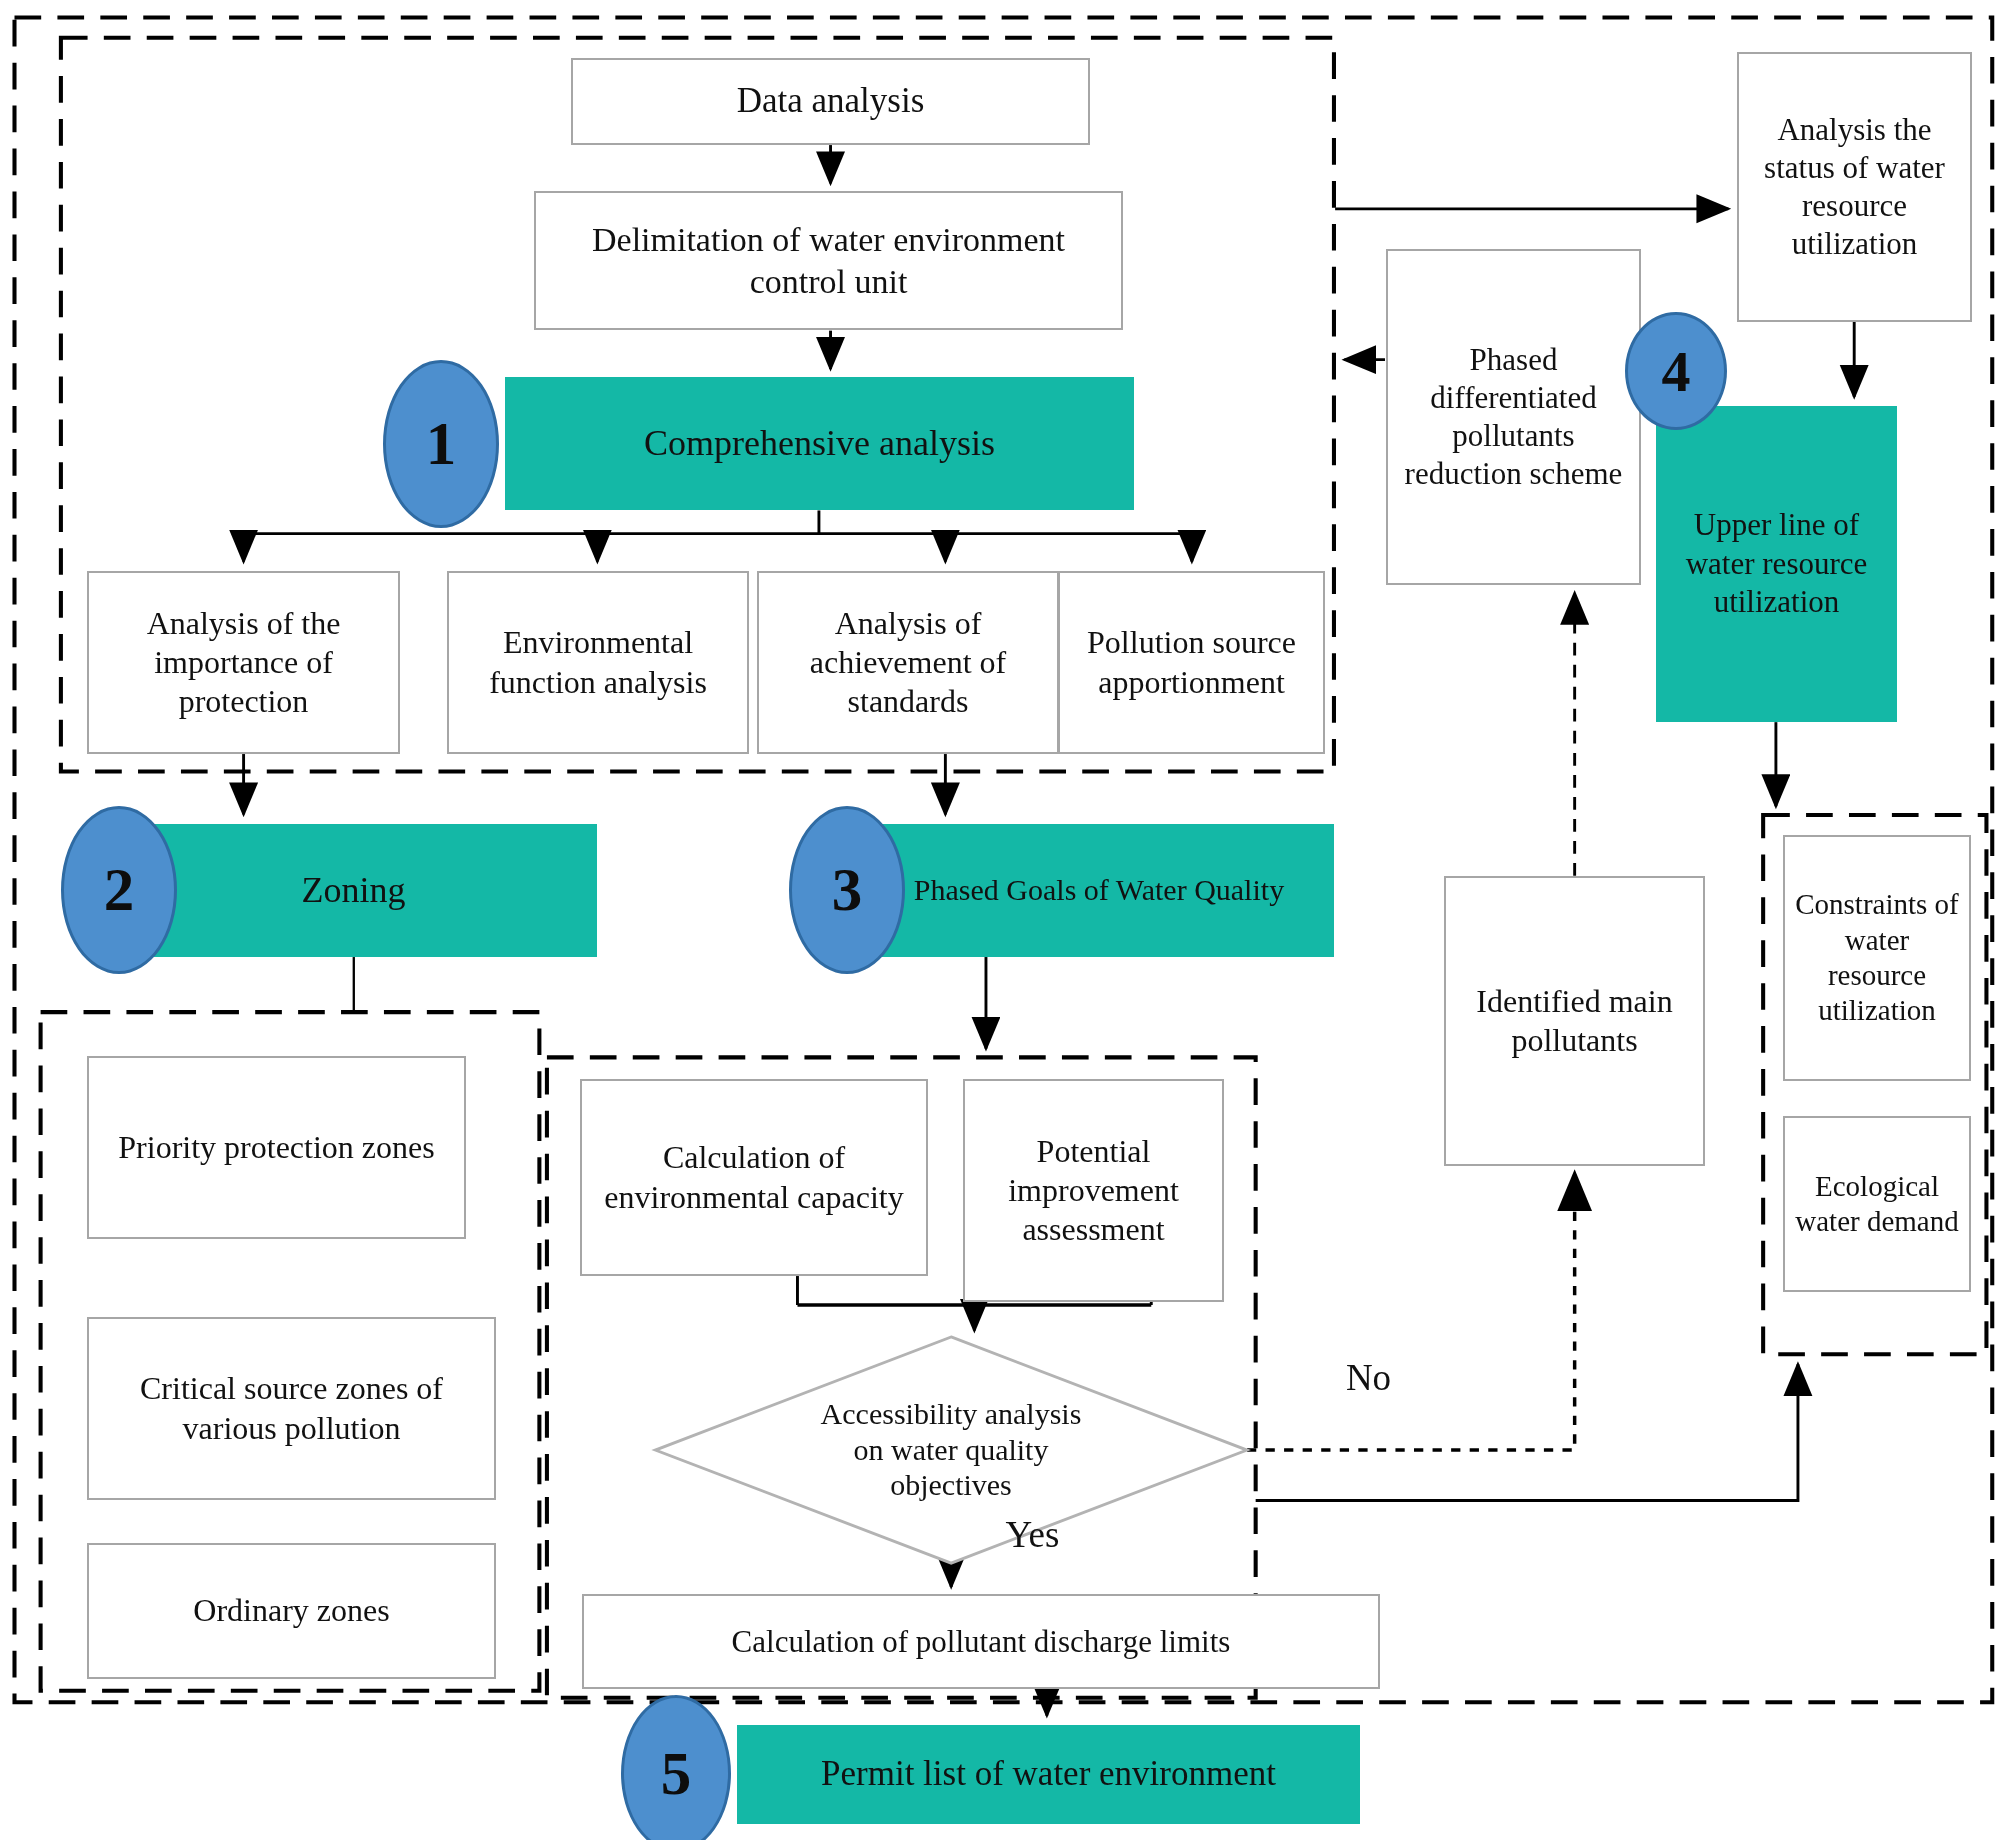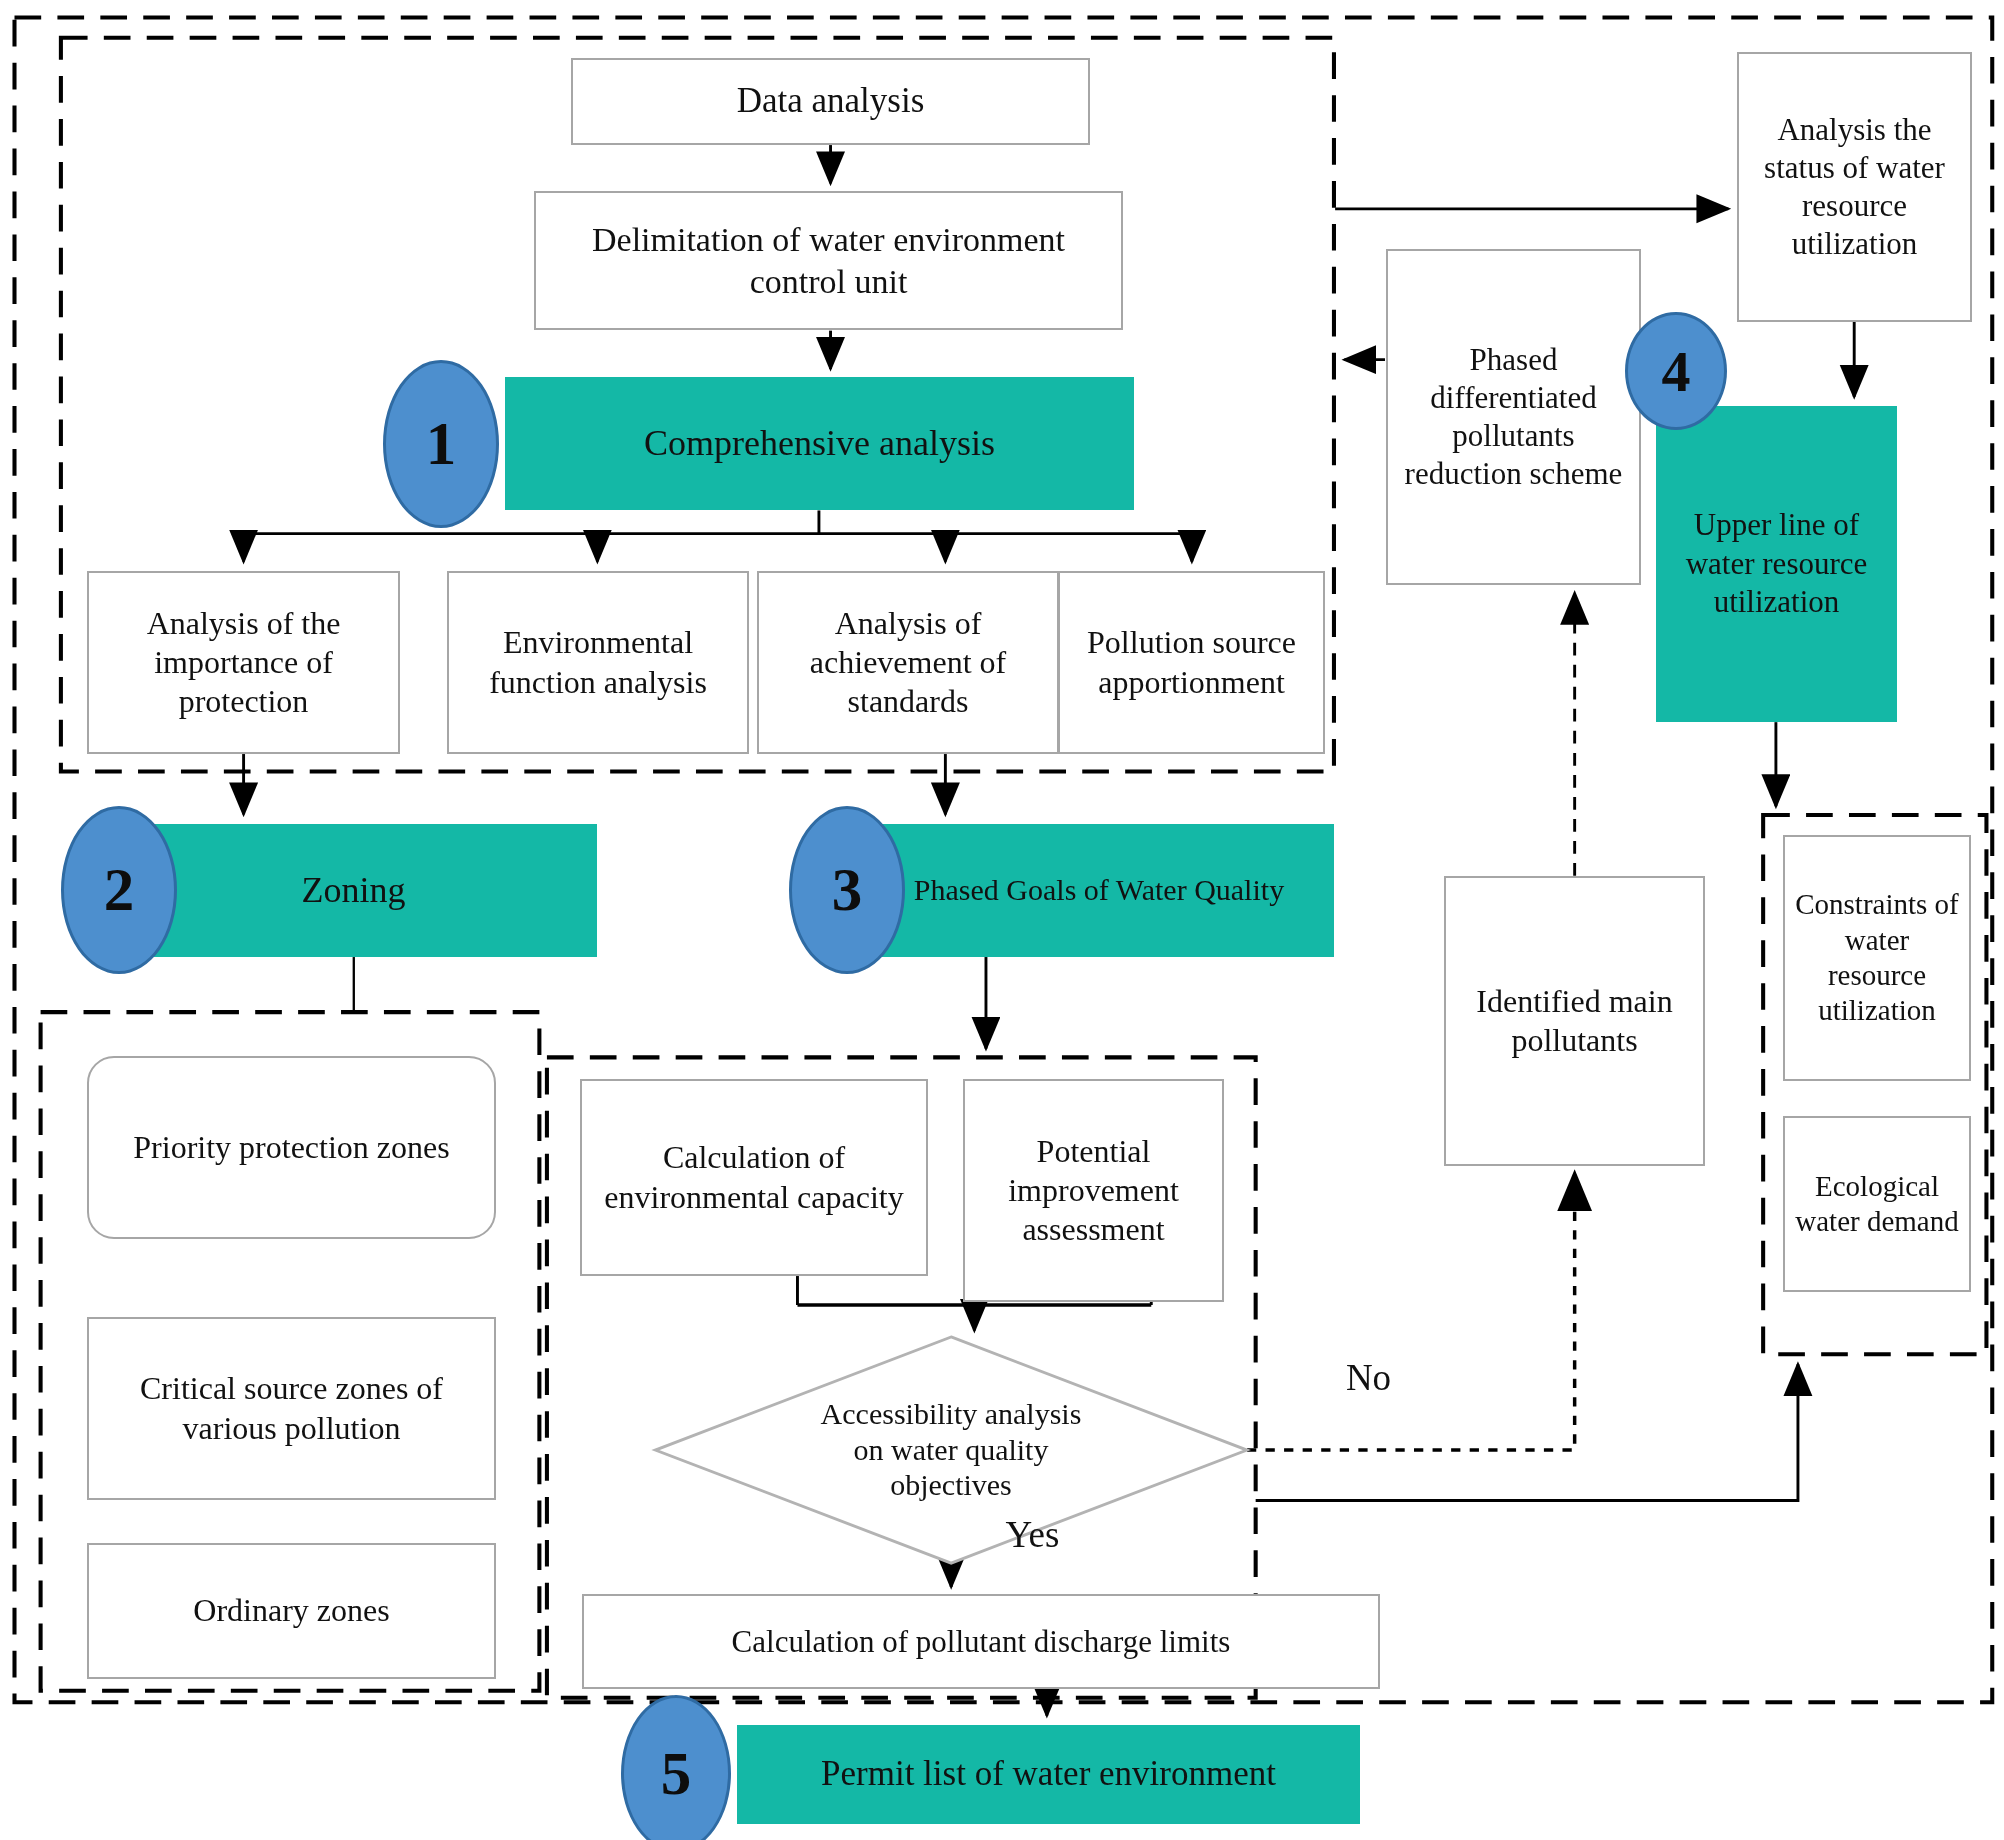--- a/index.html
+++ b/index.html
@@ -142,21 +142,21 @@
     <span>2</span>
   </div>
 
   <div class="bar" style="left:864px;top:824px;width:470px;height:133px;font-size:30px;">
     <span>Phased Goals of  Water Quality</span>
   </div>
   <div class="circle" style="left:789px;top:806px;width:116px;height:168px;font-size:61px;">
     <span>3</span>
   </div>
 
-  <div class="box" style="left:87px;top:1056px;width:409px;height:183px;font-size:32px;border-radius:27px;">
+  <div class="box" style="left:87px;top:1056px;width:379px;height:183px;font-size:32px;">
     <span>Priority protection zones</span>
   </div>
   <div class="box" style="left:87px;top:1317px;width:409px;height:183px;font-size:32px;">
     <span>Critical  source zones of various pollution</span>
   </div>
   <div class="box" style="left:87px;top:1543px;width:409px;height:136px;font-size:32px;">
     <span>Ordinary zones</span>
   </div>
 
   <div class="box" style="left:580px;top:1079px;width:348px;height:197px;font-size:32px;">

